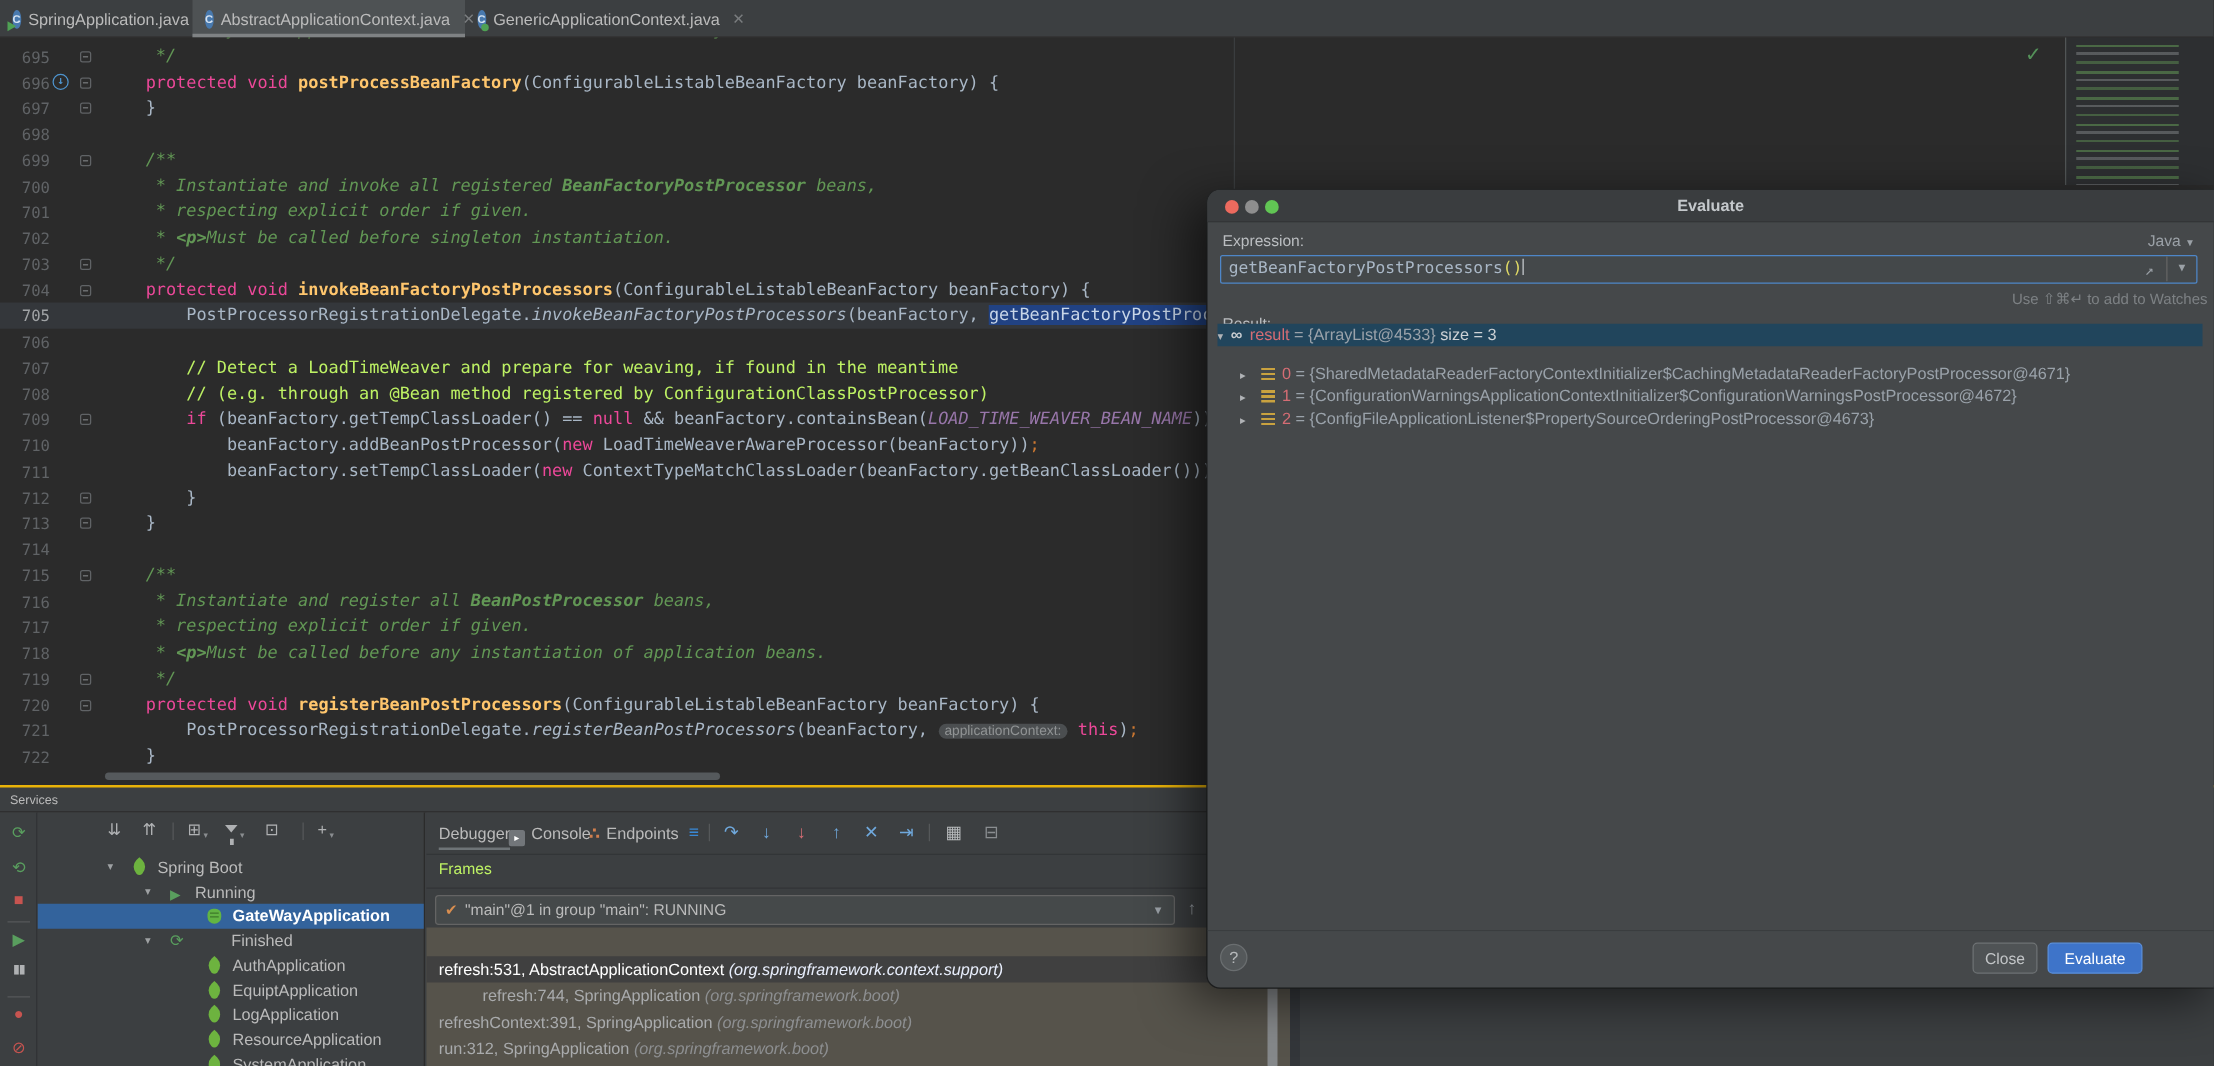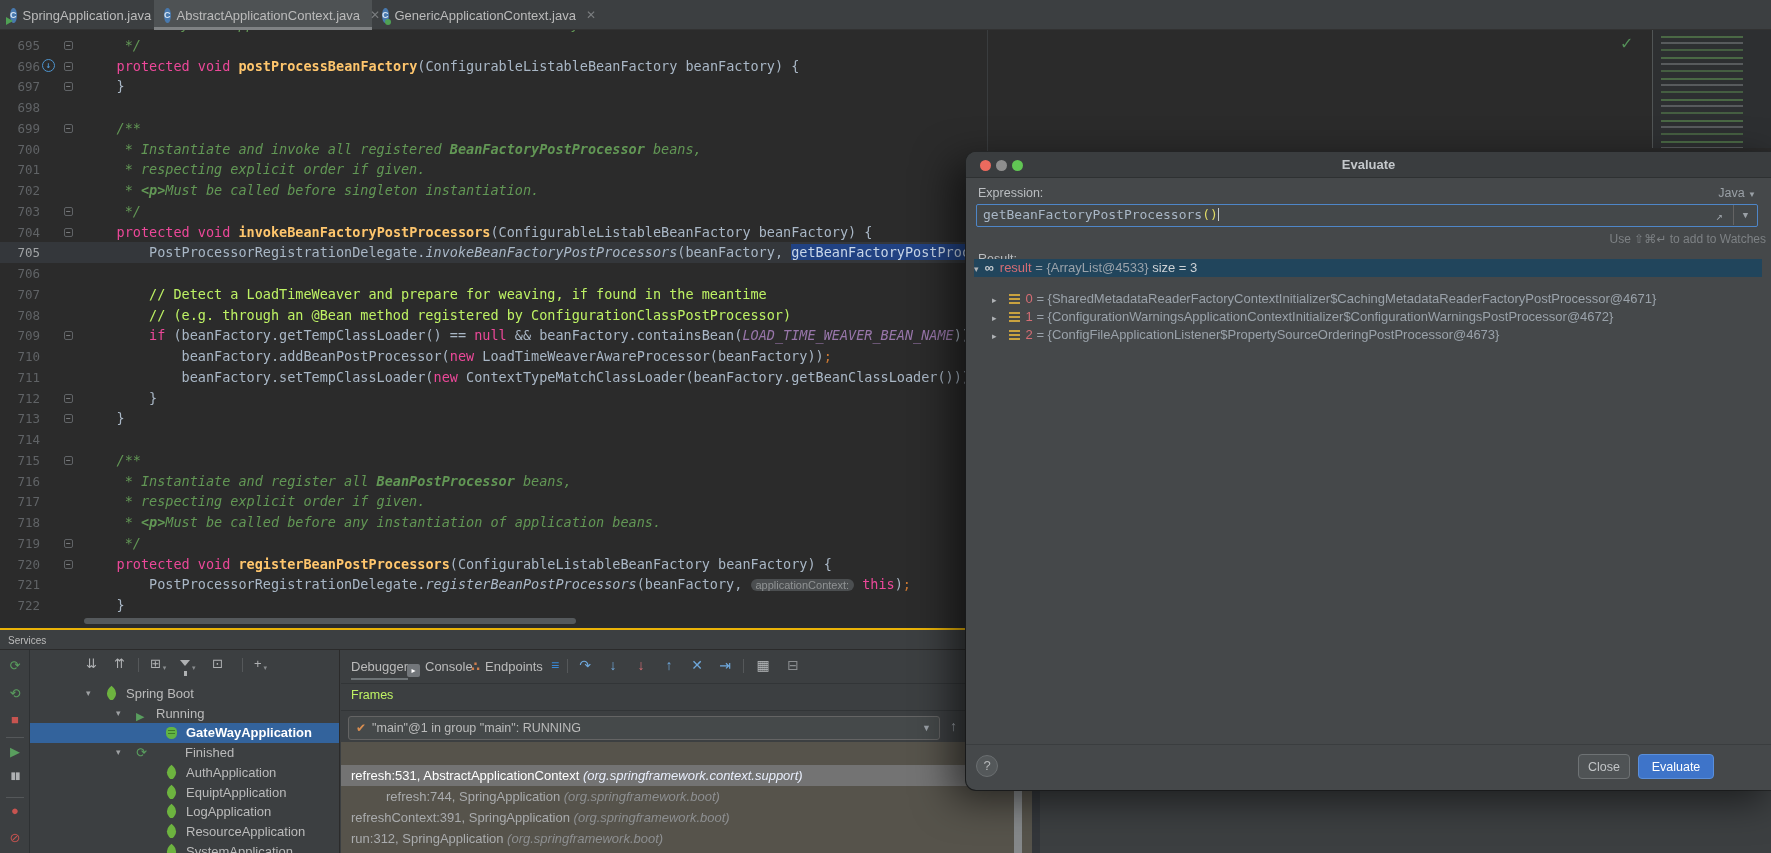--- a/index.html
+++ b/index.html
@@ -91,21 +91,21 @@
   #framesline { position:absolute; left:0; top:60px; width:1430px; height:1px; background:#323537; }
   #threadcombo { position:absolute; left:7px; top:66px; width:592px; height:24px; background:#45494a;
                  border:1px solid #646464; border-radius:3px; color:#bbbbbb; font-size:12.5px; line-height:22px; }
   #threadcombo .chk { color:#d98e50; margin:0 6px 0 7px; font-size:12px; }
   #threadcombo .arr { position:absolute; right:8px; top:0; color:#9aa0a6; font-size:9px; }
   #topframe-btn { position:absolute; left:609px; top:68px; color:#9aa0a6; font-size:14px; }
   #frameslist { position:absolute; left:0; top:92px; width:691px; height:111px; background:#56534b; overflow:hidden; }
   .frow { position:absolute; left:0; width:1200px; height:21px; line-height:21px; font-size:13px;
           color:#a9abad; padding-left:10px; white-space:nowrap; }
   .frow i { font-style:italic; color:#8d8f91; }
-  .frow.selrow { background:#737373; color:#ffffff; }
+  .frow.selrow { background:#404040; color:#ffffff; }
   .frow.selrow i { color:#e8eefc; }
   #framescroll { position:absolute; left:673px; top:94px; width:8px; height:112px; background:#85888a; border-radius:4px; }
   #varsplit { position:absolute; left:691px; top:92px; width:8px; height:111px; background:#33363a; }
   #varsarea { position:absolute; left:699px; top:92px; width:731px; height:111px; background:#3c3f41; }
 
   
   #dialog { left:966px; top:152px; width:814px; height:638px; background:#45484a; border-radius:10px 0 0 10px;
             box-shadow:-14px 10px 38px rgba(0,0,0,.55), 0 0 0 1px #2a2c2d; z-index:50; }
   #dlg-title { position:absolute; left:0; top:0; width:100%; height:26px; background:#3a3d3f;
                border-bottom:1px solid #2e3132; border-radius:10px 0 0 0; }

